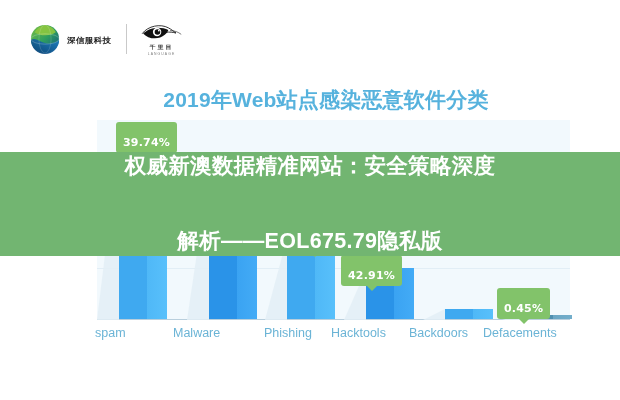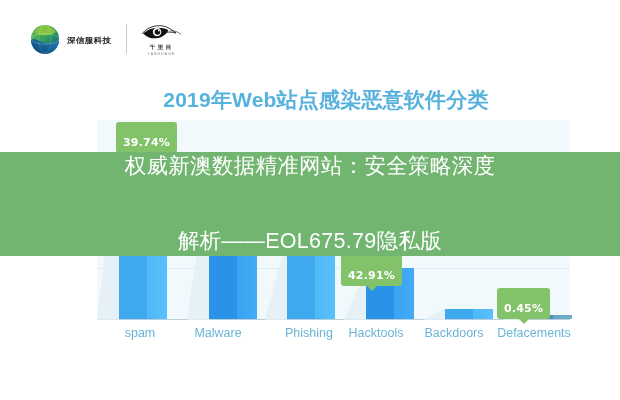--- a/index.html
+++ b/index.html
@@ -55,31 +55,31 @@
     position:absolute;background:#82c36a;color:#ffffff;font-size:11px;font-weight:700;
     padding:14px 7px 4px 7px;border-radius:3px;white-space:nowrap;
     font-family:"DejaVu Sans","Liberation Sans",sans-serif;letter-spacing:.2px;
   }
   .vlabel:after{
     content:"";position:absolute;left:50%;bottom:-5px;margin-left:-5px;
     border-left:5px solid transparent;border-right:5px solid transparent;
     border-top:5px solid #82c36a;
   }
   .xlabel{
-    position:absolute;top:326px;text-align:center;color:#6bb4d6;font-size:12.5px;
+    position:absolute;top:326px;color:#6bb4d6;font-size:12.5px;
     font-family:"Liberation Sans","DejaVu Sans",sans-serif;white-space:nowrap;
   }
 
   
   .overlay-band{
     position:absolute;left:0;top:152px;width:620px;height:104px;
     background:#72b571;display:flex;align-items:center;justify-content:center;
   }
   .overlay-text{
-    color:#ffffff;font-weight:400;font-size:21.5px;line-height:1.42;text-align:center;
+    color:#ffffff;font-weight:700;font-size:21.5px;line-height:1.42;text-align:center;
     letter-spacing:.3px;padding:0 14px;
   }
   .overlay-text .l2{display:block;margin-top:44px;}
 </style>
 </head>
 <body>
 
 <div id="stage">
 
   <div class="header">

